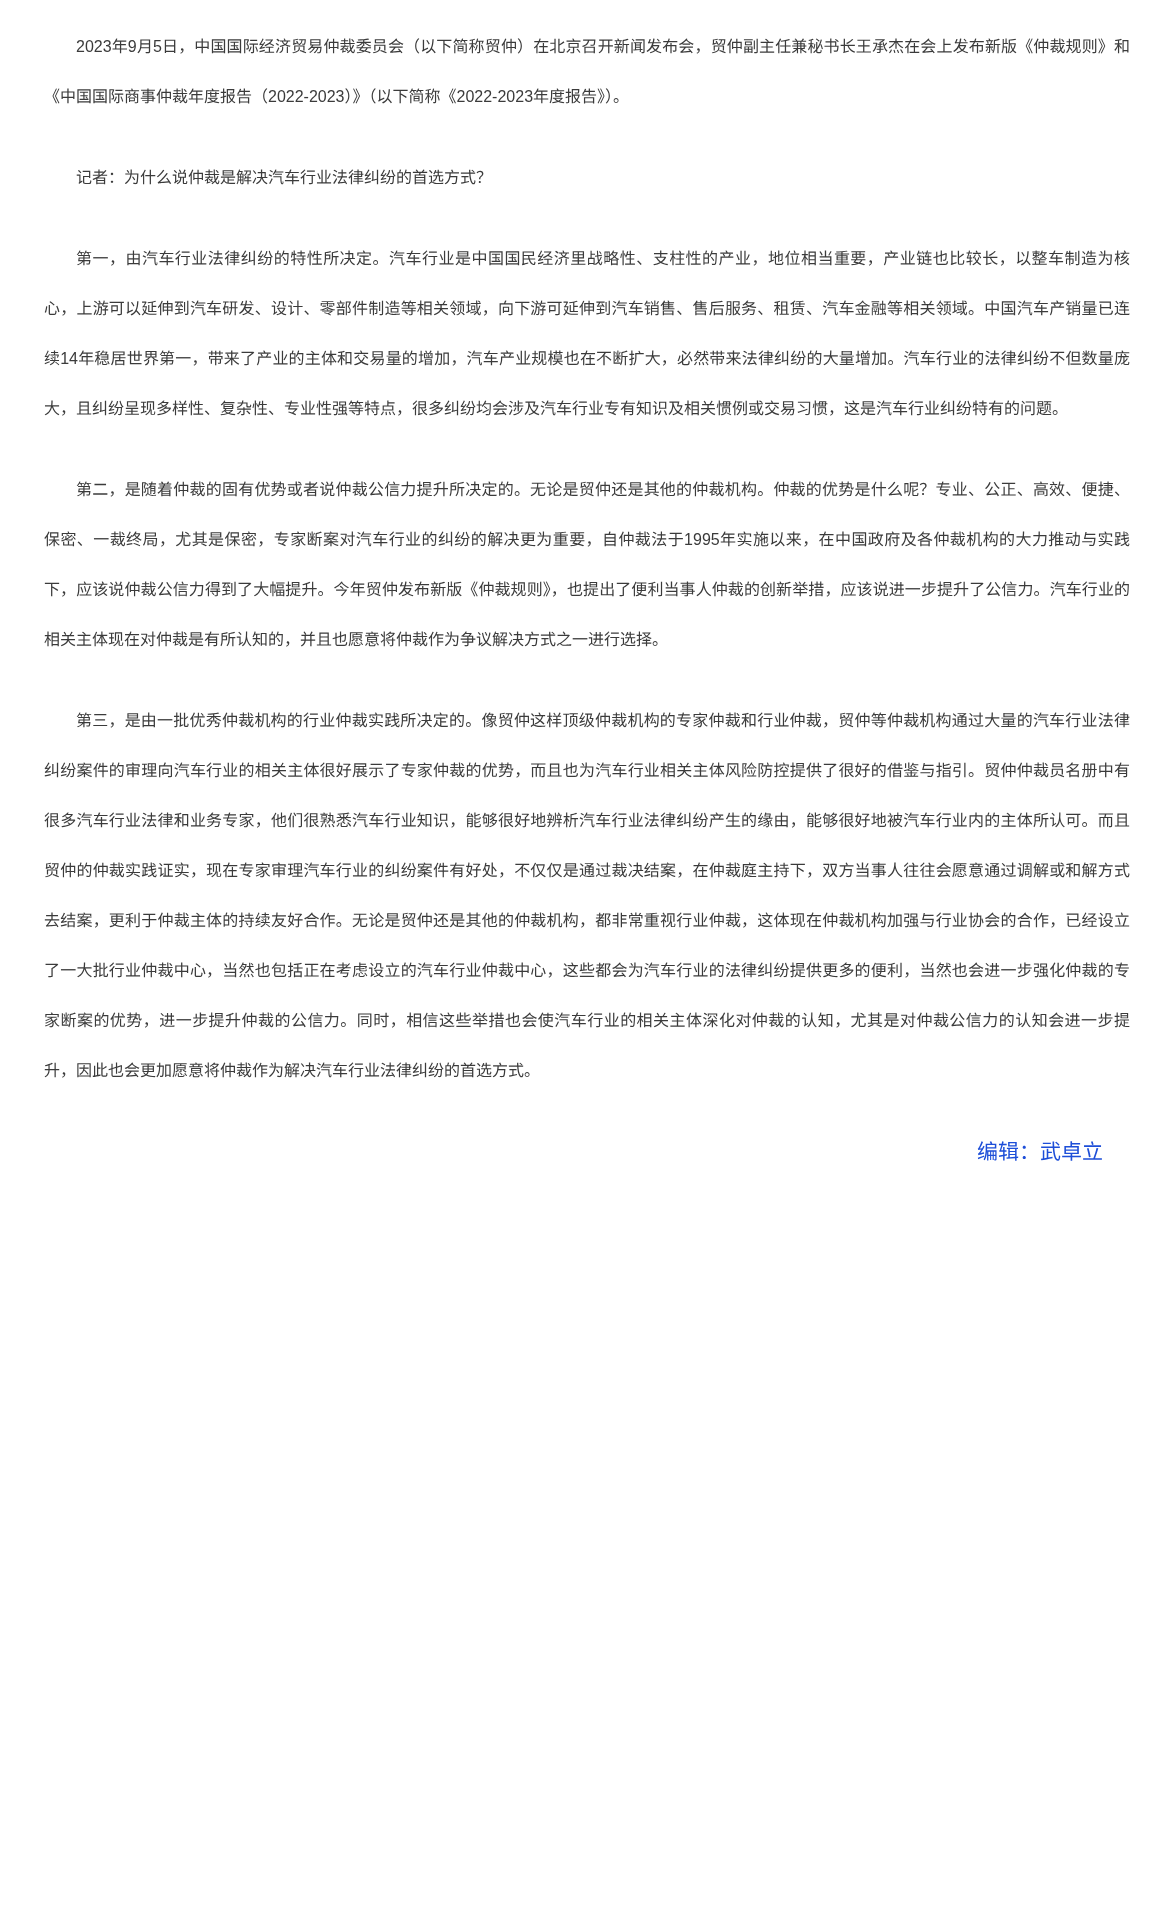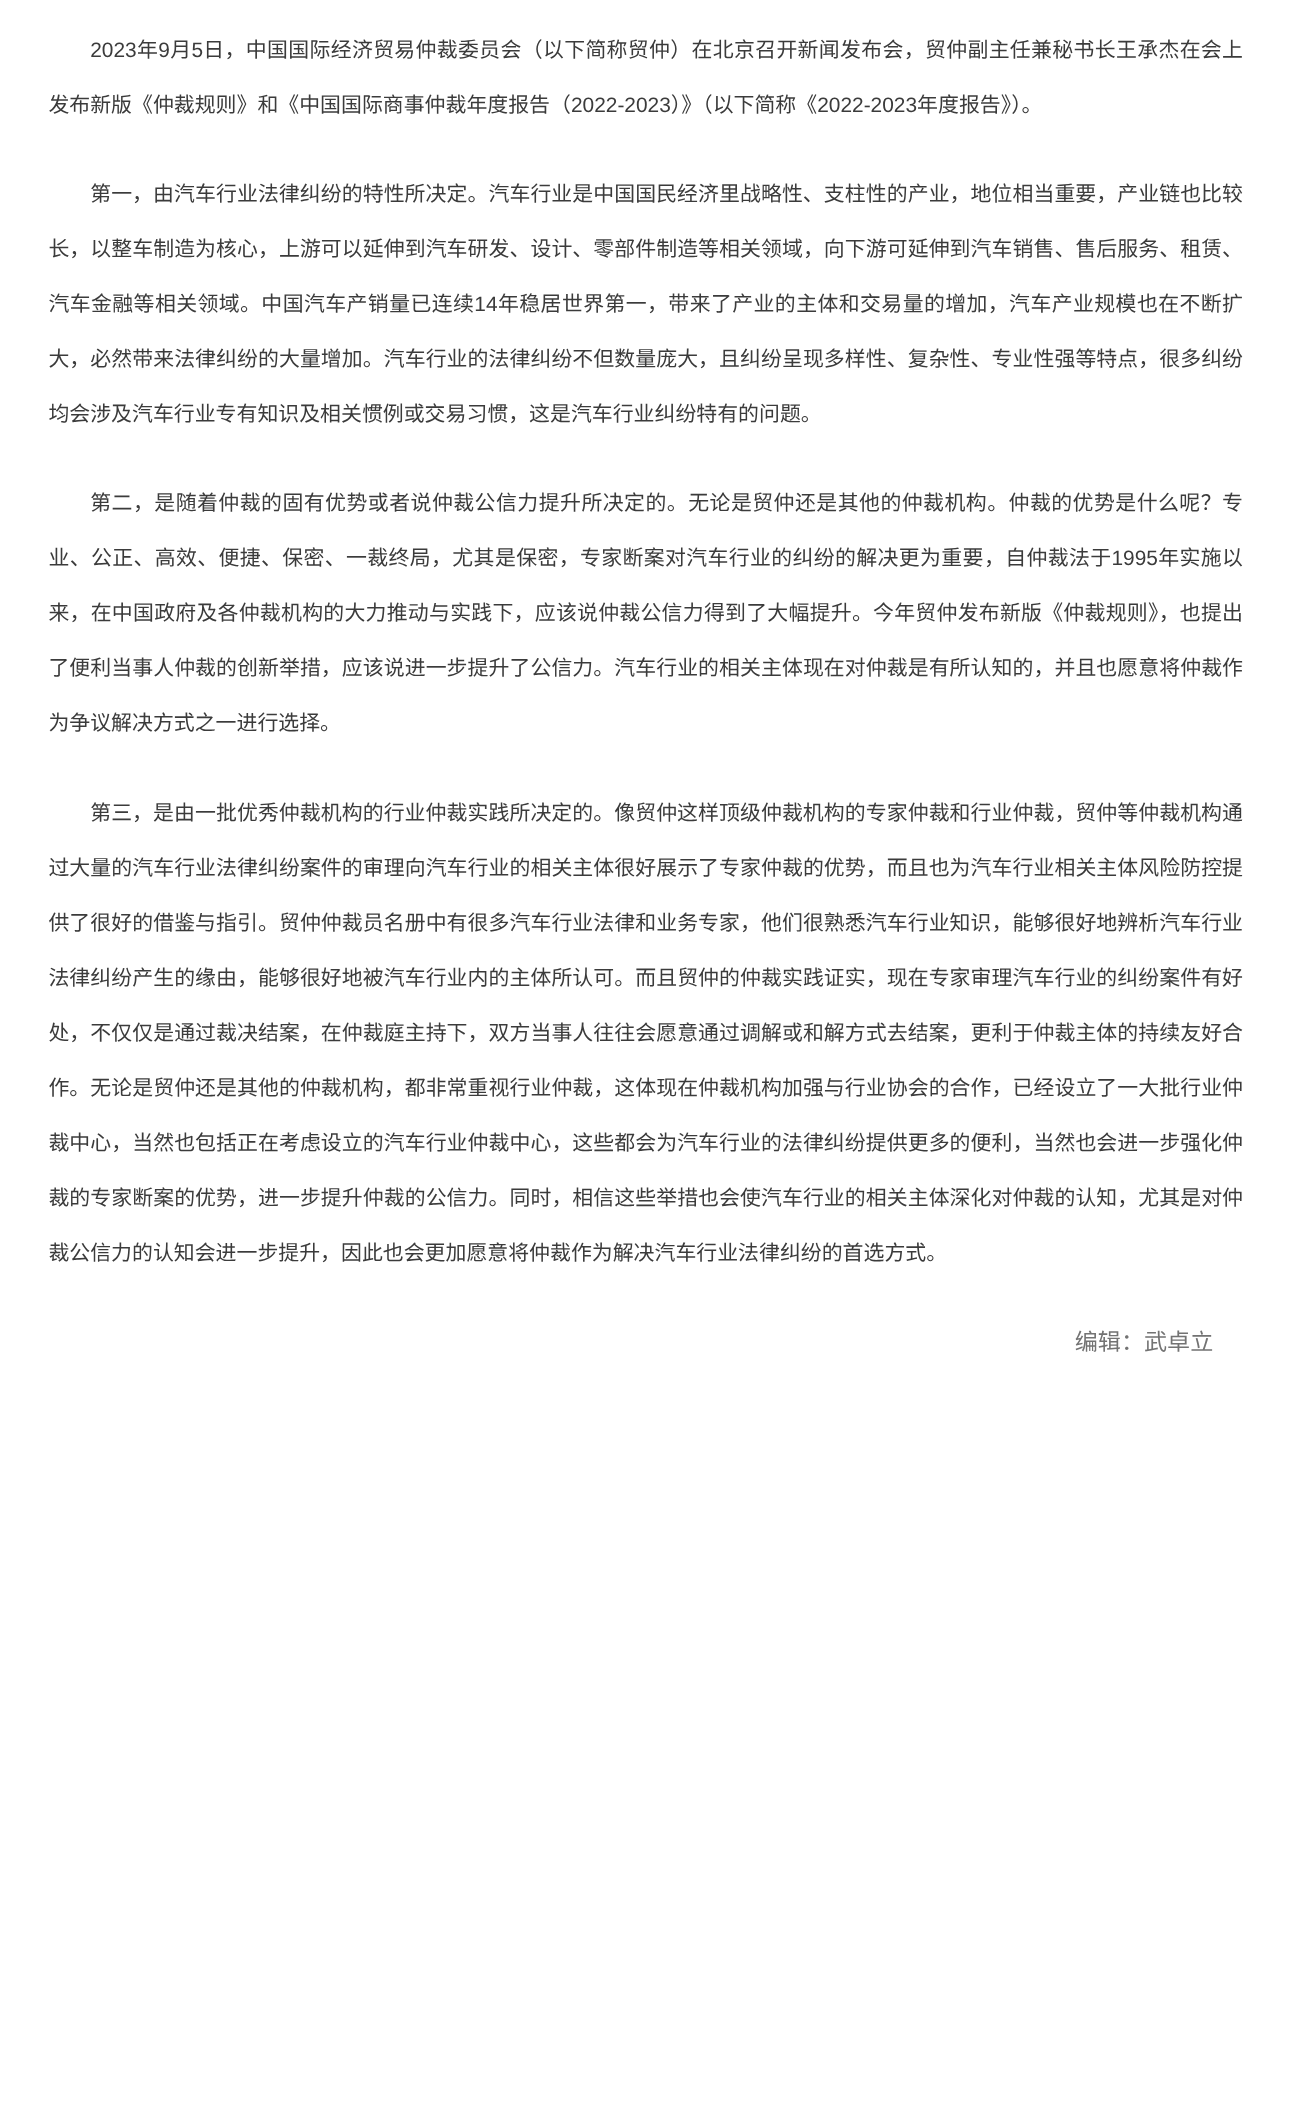--- a/index.html
+++ b/index.html
@@ -13,40 +13,41 @@
   }
   .article {
     box-sizing: border-box;
     width: 1174px;
     min-height: 1915px;
     padding: 22px 44px 26px 44px;
     background: #ffffff;
   }
   .para {
     margin: 0 0 31px 0;
-    font-size: 19px;
+    font-size: 16px;
     line-height: 50px;
     color: #3b3b3b;
     text-align: justify;
     text-justify: inter-ideograph;
     text-indent: 2em;
     word-break: break-all;
   }
   .editor-line {
     margin: 0;
     padding-right: 27px;
     font-size: 21px;
     line-height: 50px;
-    color: #737373;
+    color: #1d4ed8;
     text-align: right;
     text-indent: 0;
   }
 </style>
 </head>
 <body>
 
 <div class="article">
   <p class="para">2023年9月5日，中国国际经济贸易仲裁委员会（以下简称贸仲）在北京召开新闻发布会，贸仲副主任兼秘书长王承杰在会上发布新版《仲裁规则》和《中国国际商事仲裁年度报告（2022-2023）》（以下简称《2022-2023年度报告》）。</p>
+  <p class="para">记者：为什么说仲裁是解决汽车行业法律纠纷的首选方式？</p>
   <p class="para">第一，由汽车行业法律纠纷的特性所决定。汽车行业是中国国民经济里战略性、支柱性的产业，地位相当重要，产业链也比较长，以整车制造为核心，上游可以延伸到汽车研发、设计、零部件制造等相关领域，向下游可延伸到汽车销售、售后服务、租赁、汽车金融等相关领域。中国汽车产销量已连续14年稳居世界第一，带来了产业的主体和交易量的增加，汽车产业规模也在不断扩大，必然带来法律纠纷的大量增加。汽车行业的法律纠纷不但数量庞大，且纠纷呈现多样性、复杂性、专业性强等特点，很多纠纷均会涉及汽车行业专有知识及相关惯例或交易习惯，这是汽车行业纠纷特有的问题。</p>
   <p class="para">第二，是随着仲裁的固有优势或者说仲裁公信力提升所决定的。无论是贸仲还是其他的仲裁机构。仲裁的优势是什么呢？专业、公正、高效、便捷、保密、一裁终局，尤其是保密，专家断案对汽车行业的纠纷的解决更为重要，自仲裁法于1995年实施以来，在中国政府及各仲裁机构的大力推动与实践下，应该说仲裁公信力得到了大幅提升。今年贸仲发布新版《仲裁规则》，也提出了便利当事人仲裁的创新举措，应该说进一步提升了公信力。汽车行业的相关主体现在对仲裁是有所认知的，并且也愿意将仲裁作为争议解决方式之一进行选择。</p>
   <p class="para">第三，是由一批优秀仲裁机构的行业仲裁实践所决定的。像贸仲这样顶级仲裁机构的专家仲裁和行业仲裁，贸仲等仲裁机构通过大量的汽车行业法律纠纷案件的审理向汽车行业的相关主体很好展示了专家仲裁的优势，而且也为汽车行业相关主体风险防控提供了很好的借鉴与指引。贸仲仲裁员名册中有很多汽车行业法律和业务专家，他们很熟悉汽车行业知识，能够很好地辨析汽车行业法律纠纷产生的缘由，能够很好地被汽车行业内的主体所认可。而且贸仲的仲裁实践证实，现在专家审理汽车行业的纠纷案件有好处，不仅仅是通过裁决结案，在仲裁庭主持下，双方当事人往往会愿意通过调解或和解方式去结案，更利于仲裁主体的持续友好合作。无论是贸仲还是其他的仲裁机构，都非常重视行业仲裁，这体现在仲裁机构加强与行业协会的合作，已经设立了一大批行业仲裁中心，当然也包括正在考虑设立的汽车行业仲裁中心，这些都会为汽车行业的法律纠纷提供更多的便利，当然也会进一步强化仲裁的专家断案的优势，进一步提升仲裁的公信力。同时，相信这些举措也会使汽车行业的相关主体深化对仲裁的认知，尤其是对仲裁公信力的认知会进一步提升，因此也会更加愿意将仲裁作为解决汽车行业法律纠纷的首选方式。</p>
   <p class="para editor-line">编辑：武卓立</p>
 </div>
 
 </body></html>

